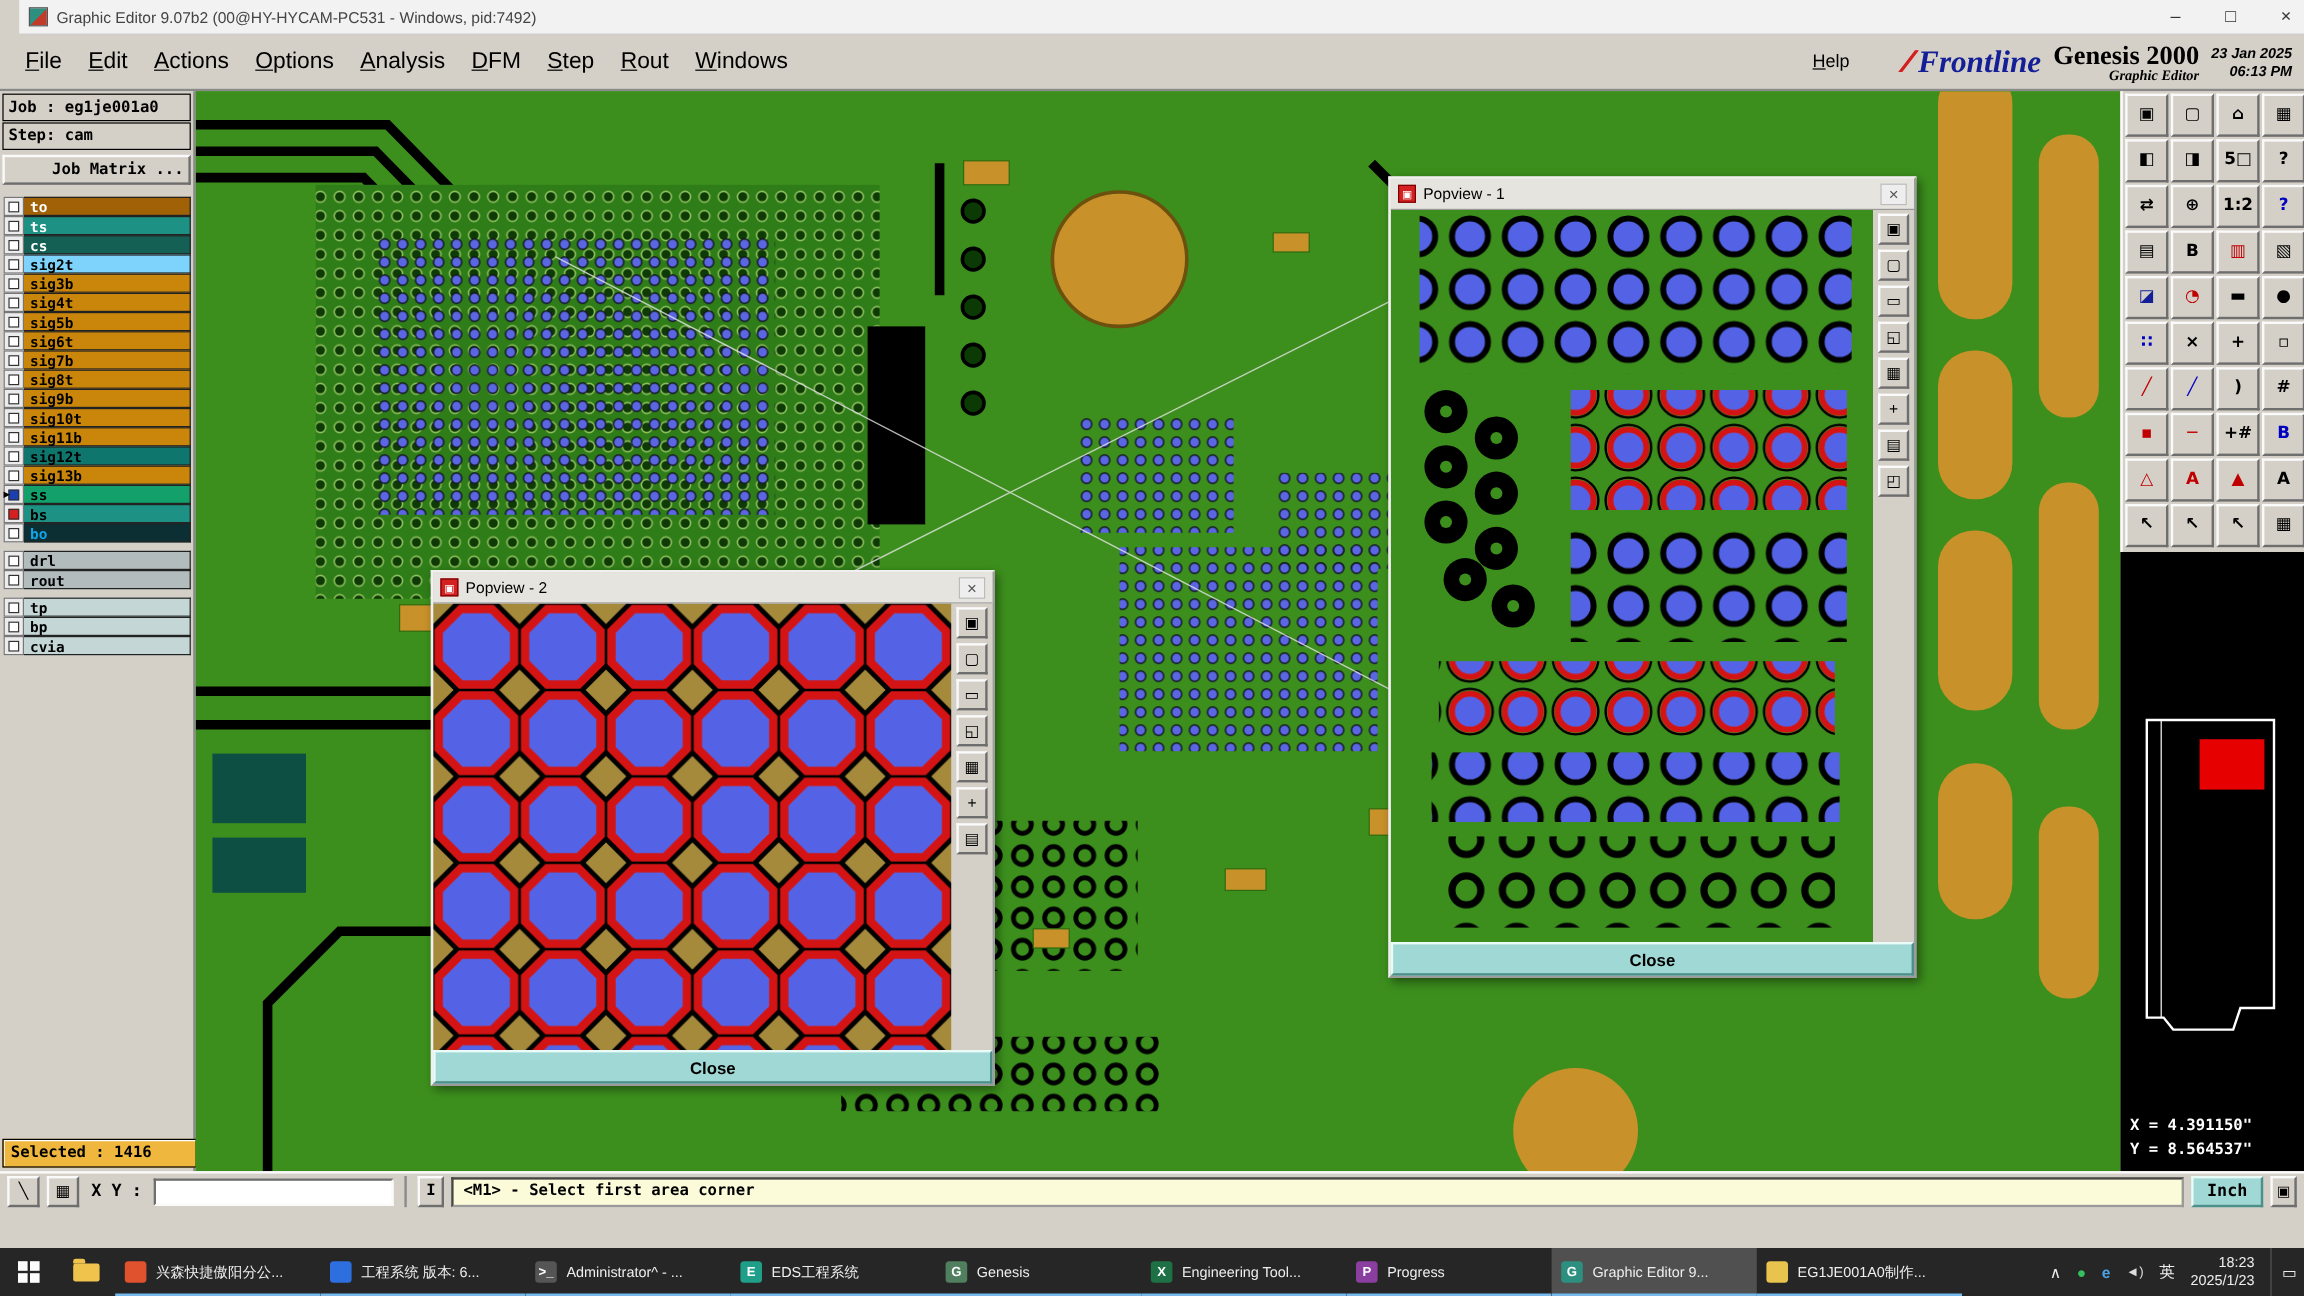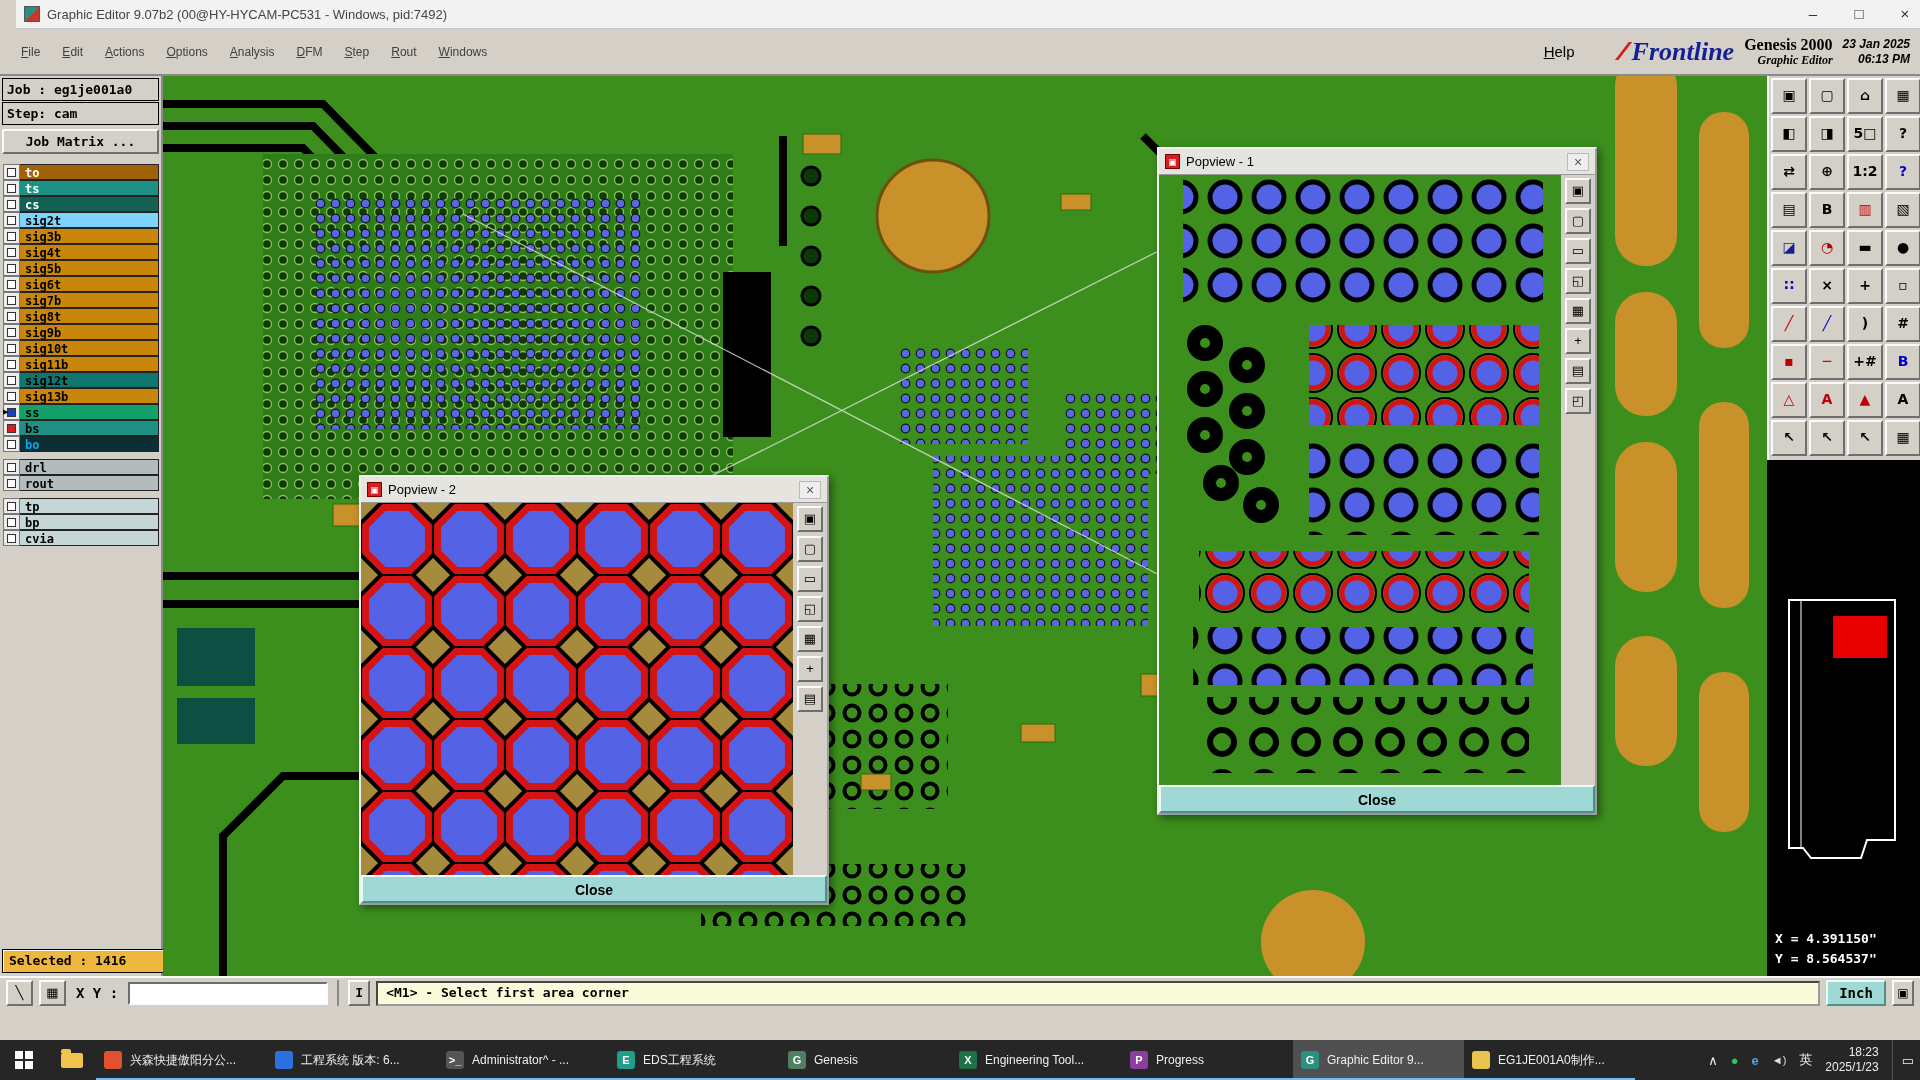--- a/index.html
+++ b/index.html
@@ -8,35 +8,35 @@
 .raised{border-top:2px solid #fafafa;border-left:2px solid #fafafa;border-right:2px solid #6e6e6e;border-bottom:2px solid #6e6e6e;background:var(--panel-beige,#d4d0c8)}
 .sunken{border-top:2px solid #6e6e6e;border-left:2px solid #6e6e6e;border-right:2px solid #fafafa;border-bottom:2px solid #fafafa}
 
 .titlebar{position:absolute;left:16px;top:0;width:1920px;height:29px;background:#f2f2f2;display:flex;align-items:center;padding:0 8px;border-bottom:1px solid #c8c8c8}
 .appico16{width:16px;height:16px;margin-right:7px;background:linear-gradient(135deg,#2d8f7f 50%,#c23a2a 50%);border:1px solid #555}
 .titletext{font-size:13px;color:#444}
 .tb-controls{margin-left:auto;display:flex}
 .tb-btn{width:46px;height:28px;text-align:center;line-height:28px;font-size:15px;color:#333}
 
 .menubar{position:absolute;left:0;top:29px;width:1920px;height:47px;background:var(--panel-beige,#d4d0c8);display:flex;align-items:center;padding:0 10px;border-bottom:2px solid #8a8a8a}
-.menu-item{display:inline-block;padding:7px 11px;font-size:12px;color:#404040;cursor:default}
+.menu-item{display:inline-block;padding:7px 11px;font-size:19px;color:#000000;cursor:default}
 .menu-item::first-letter{text-decoration:underline}
 .menu-help{margin-left:auto;margin-right:46px;font-size:15px}
 .menu-help::first-letter{text-decoration:underline}
 .branding{display:flex;align-items:center;gap:10px}
 .fl-mark{color:#d42020;font-weight:bold;font-style:italic;font-size:26px;letter-spacing:-4px}
 .fl-name{color:#141e96;font-weight:bold;font-style:italic;font-size:26px;font-family:"Liberation Serif",serif}
 .gen-block{text-align:right;line-height:1.05}
-.gen-title{font-family:"Liberation Serif",serif;font-weight:bold;font-size:16px}
+.gen-title{font-family:"Liberation Serif",serif;font-weight:bold;font-size:22px}
 .gen-sub{font-family:"Liberation Serif",serif;font-style:italic;font-weight:bold;font-size:12px}
 .dt-block{font-size:12px;font-weight:bold;font-style:italic;line-height:1.25;text-align:right}
 
 .leftpanel{position:absolute;left:0;top:76px;width:163px;height:900px;background:var(--panel-beige,#d4d0c8);border-right:2px solid #8a8a8a;padding:2px}
 .job-box{border:1px solid #000;background:var(--panel-beige,#d4d0c8);font:bold 13px "DejaVu Sans Mono",monospace;padding:3px 4px;margin-bottom:1px}
-.matrix-btn{width:100%;font:bold 13px "DejaVu Sans Mono",monospace;padding:3px 4px;text-align:center;margin:3px 0 10px;cursor:default}
+.matrix-btn{width:100%;font:bold 13px "DejaVu Sans Mono",monospace;padding:3px 4px;text-align:right;margin:3px 0 10px;cursor:default}
 .layer-list{padding-left:1px}
 .layer-row{display:flex;align-items:stretch;height:16px;cursor:default}
 .layer-row.gap{margin-top:7px}
 .lbox-cell{width:17px;background:#ececec;border:1px solid #777;display:flex;align-items:center;justify-content:center;position:relative}
 .lbox{width:9px;height:9px;background:#fff;border:1px solid #333}
 .lmark{position:absolute;left:-1px;font-size:7px;color:#000}
 .lname{flex:1;font:bold 12px "DejaVu Sans Mono",monospace;padding:1px 0 0 5px;border:1px solid #222;border-left:none}
 .selbox{position:absolute;left:2px;top:949px;width:162px;height:24px;background:var(--highlight-yellow,#f0b73e);border:1px solid #000;font:bold 13px "DejaVu Sans Mono",monospace;padding:3px 6px;box-shadow:inset 1px 1px 0 #fff}
 
 .canvas{position:absolute;left:163px;top:76px;width:1604px;height:900px;overflow:hidden;background:var(--pcb-green,#3c8f1d)}

